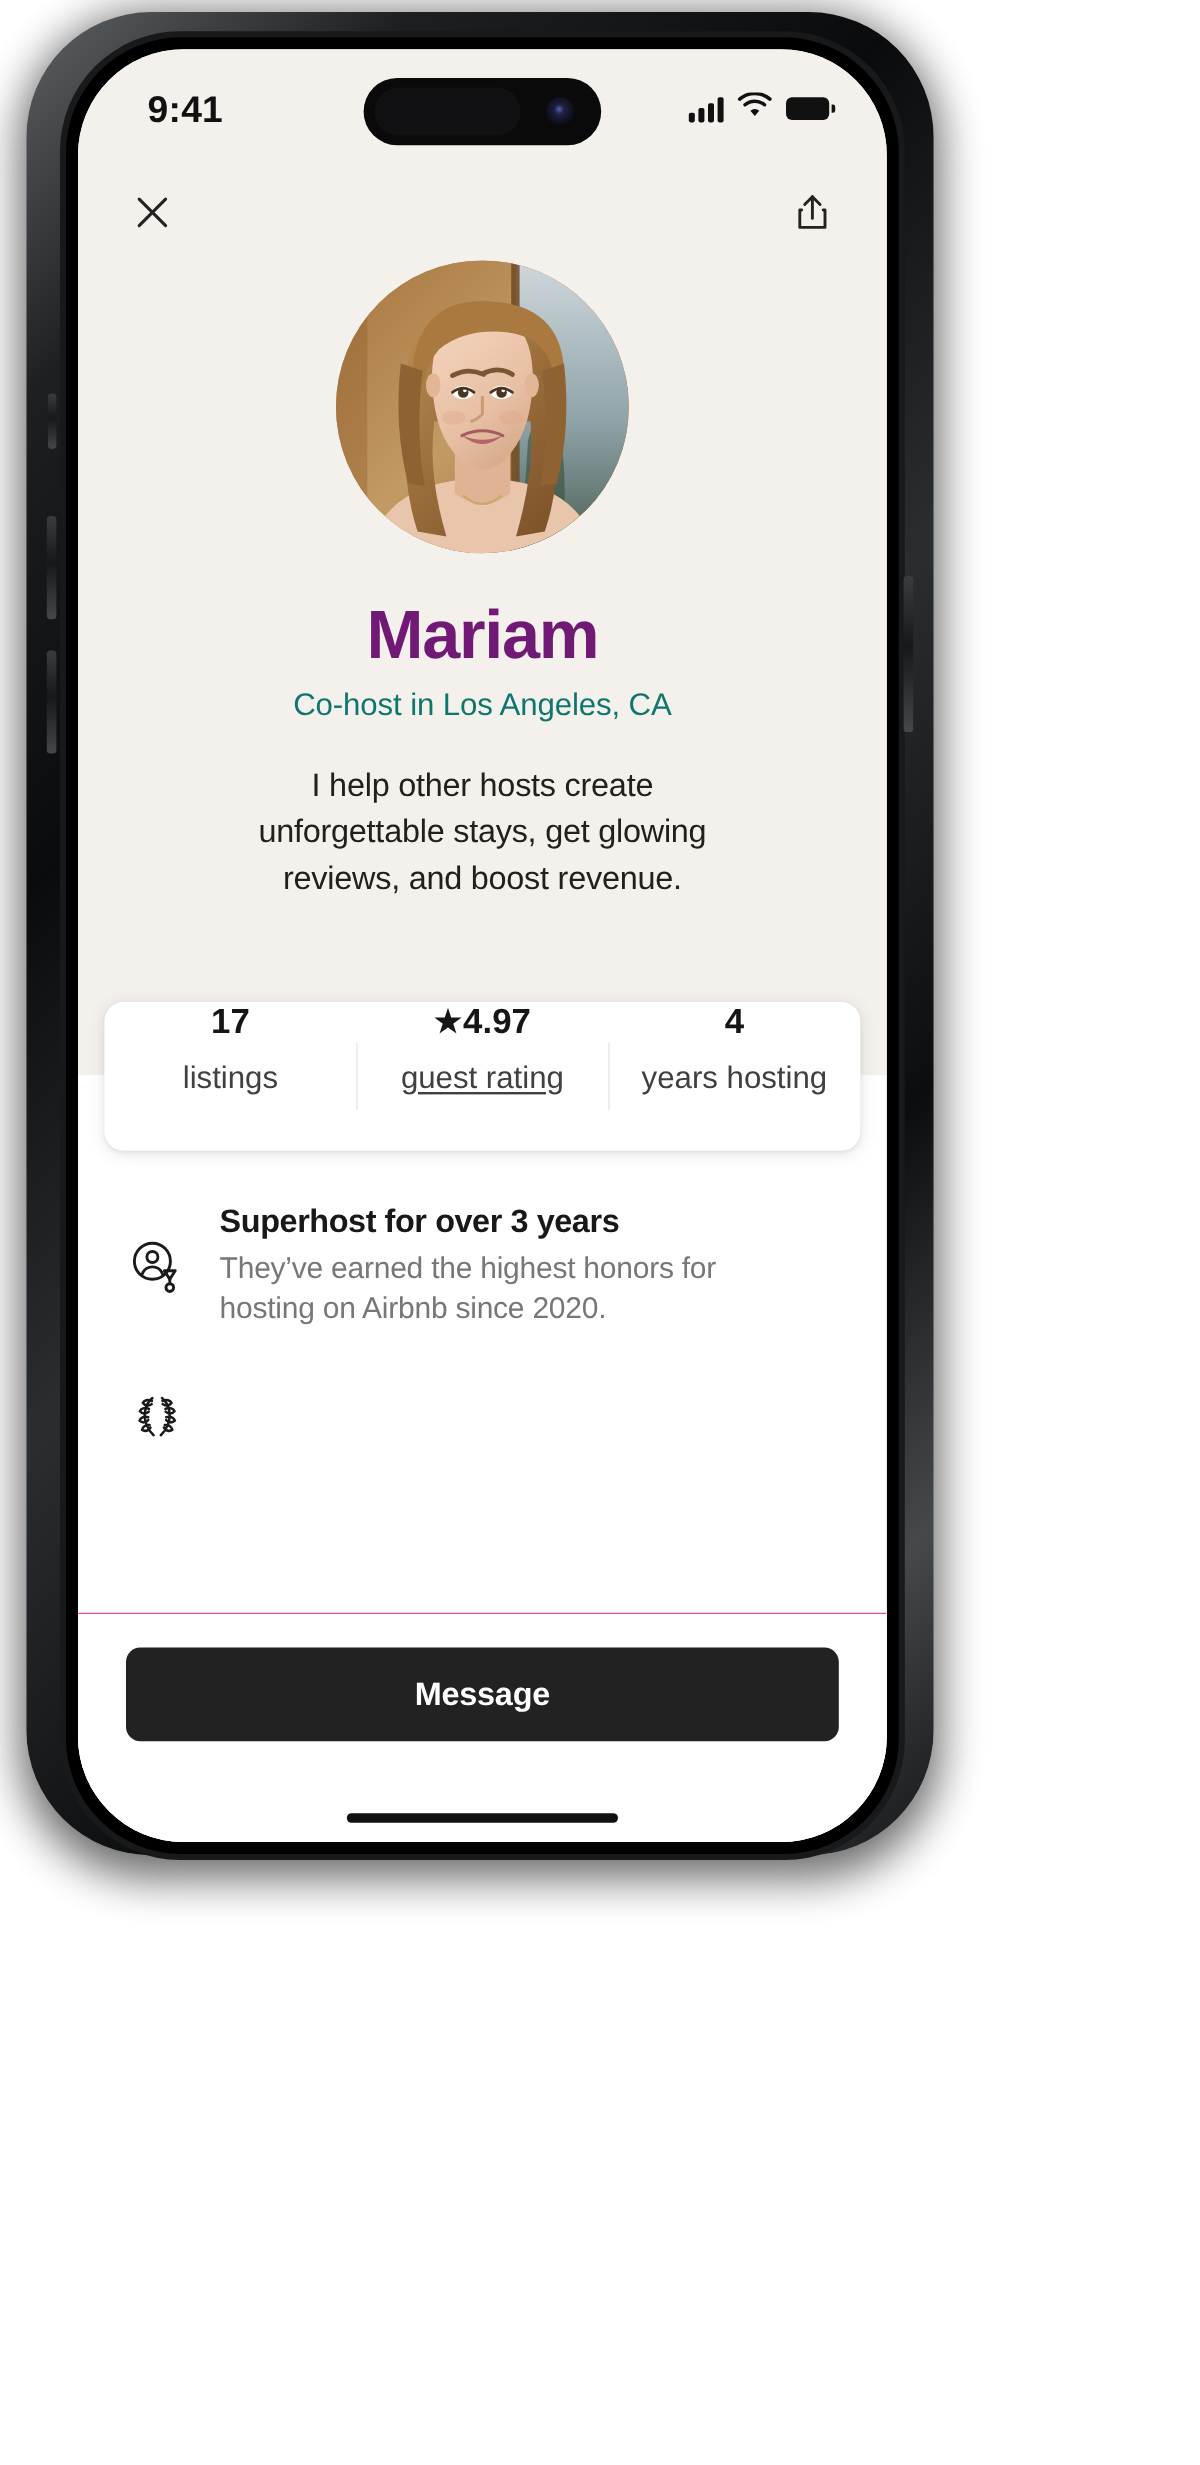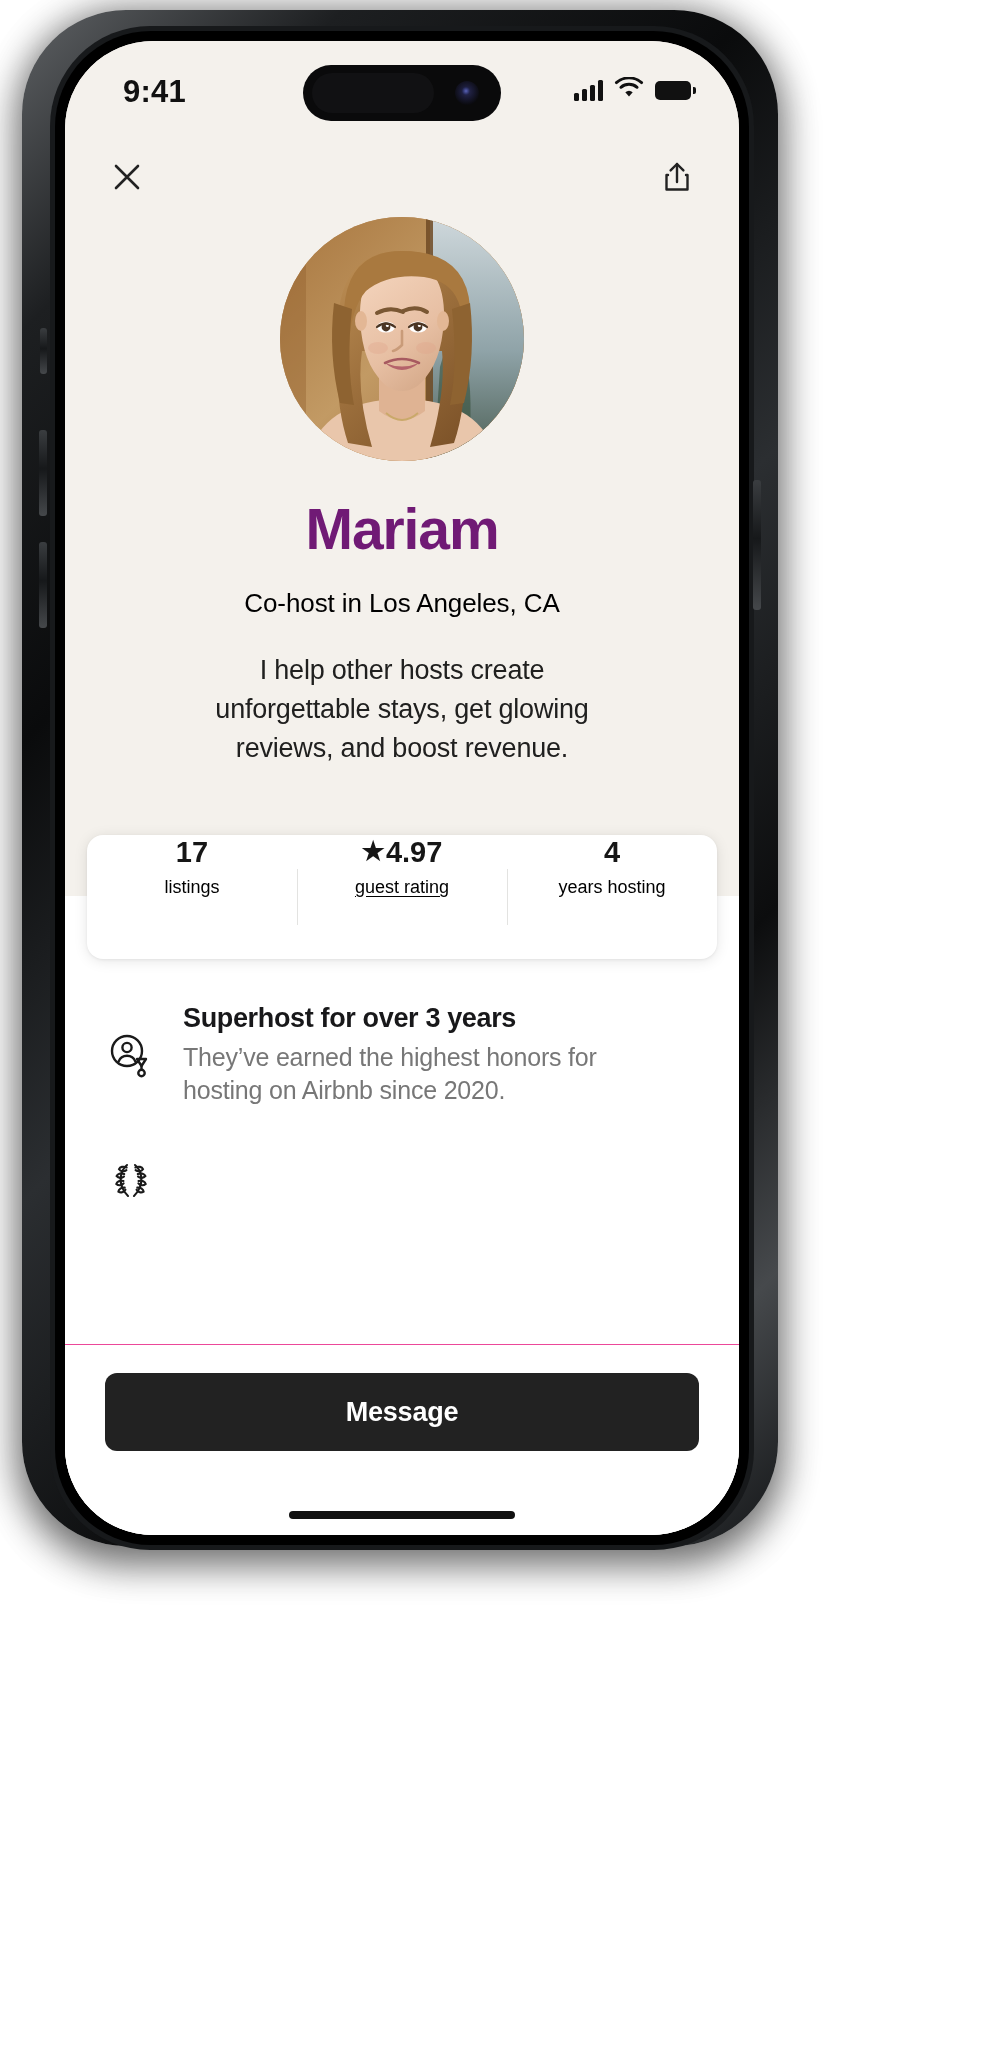--- a/index.html
+++ b/index.html
@@ -221,24 +221,24 @@
 
   .name {
     margin-top: 36px;
     font-size: 57px;
     line-height: 64px;
     font-weight: 700;
     color: #701a75;
     letter-spacing: -1.1px;
   }
   .role {
-    margin-top: 26px;
+    margin-top: 10px;
     font-size: 26px;
     line-height: 32px;
-    color: #000000;
+    color: #0f766e;
     letter-spacing: -.1px;
   }
   .bio {
     margin: 32px auto 0;
     width: 430px;
     font-size: 27px;
     line-height: 39px;
     color: #20201f;
     letter-spacing: -.2px;
   }
@@ -273,24 +273,24 @@
     font-size: 29px;
     line-height: 34px;
     font-weight: 700;
     color: #161616;
     display: flex;
     align-items: center;
     justify-content: center;
     gap: 1px;
   }
   .stat-label {
-    margin-top: 5px;
-    font-size: 18px;
+    margin-top: 16px;
+    font-size: 26px;
     line-height: 26px;
-    color: #000000;
+    color: #404040;
   }
   .stat-label.underlined { text-decoration: underline; text-underline-offset: 3px; }
   .star { font-size: 26px; line-height: 1; position: relative; top: -1px; }
 
   
   .features {
     position: absolute;
     left: 0; right: 0;
     top: 960px;
     z-index: 11;

